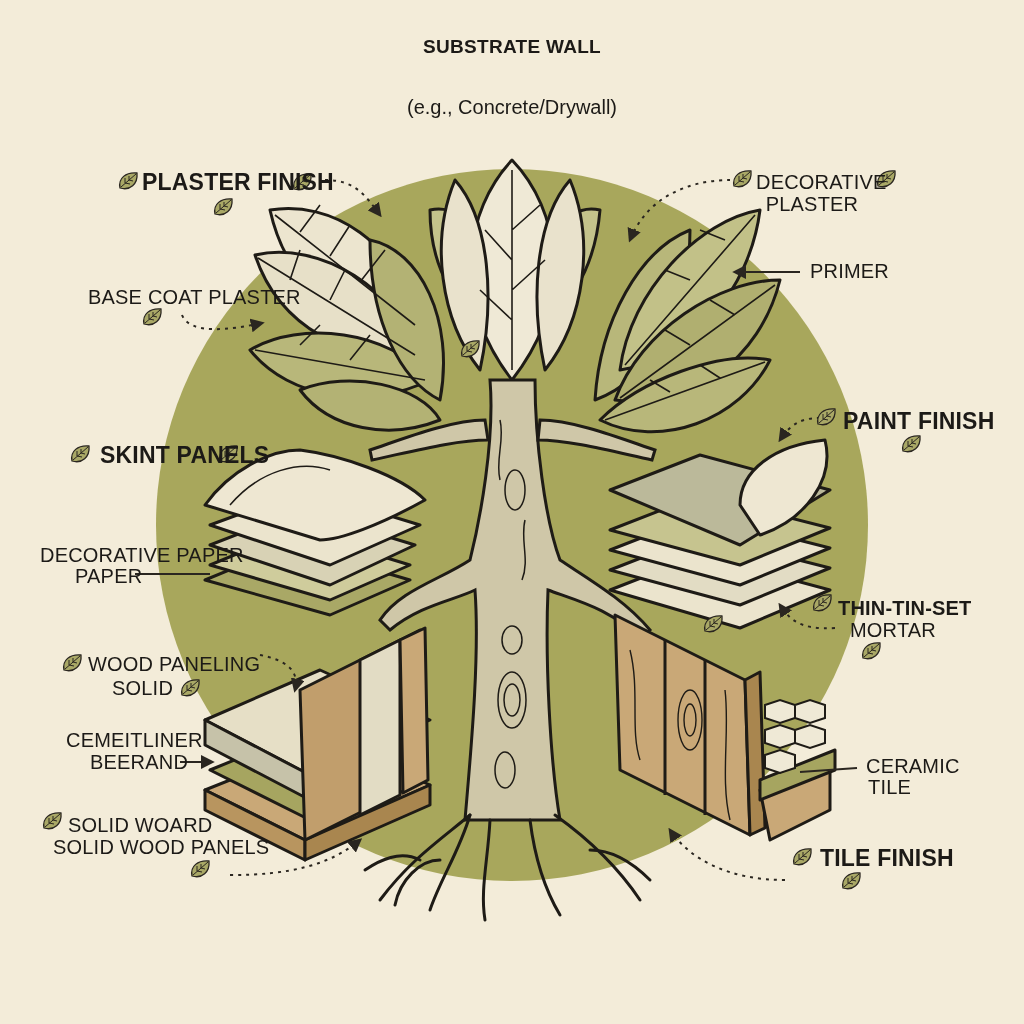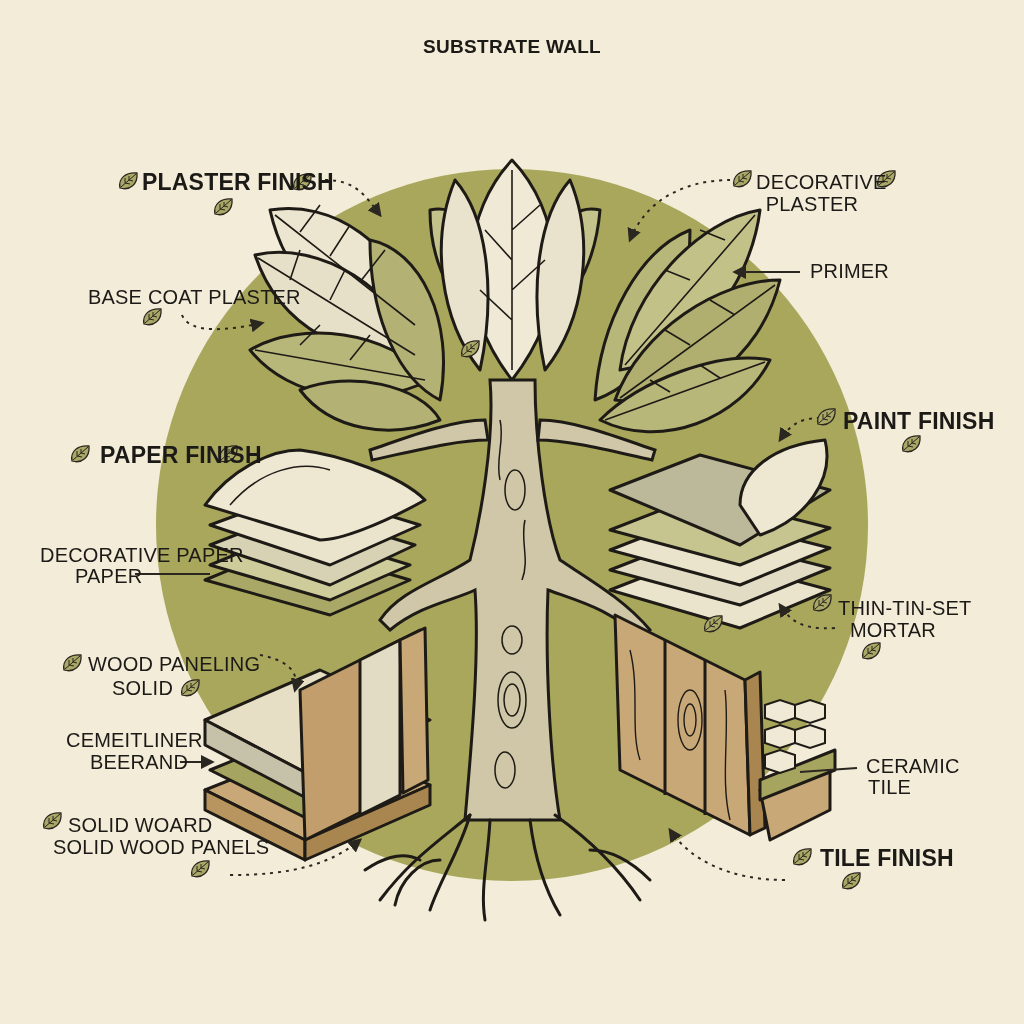--- a/index.html
+++ b/index.html
@@ -173,34 +173,35 @@
       <use href="#leafico" x="72" y="664"></use>
       <use href="#leafico" x="190" y="689"></use>
       <use href="#leafico" x="52" y="822"></use>
       <use href="#leafico" x="200" y="870"></use>
       <use href="#leafico" x="802" y="858"></use>
       <use href="#leafico" x="851" y="882"></use>
     </g>
   </svg>
 
   <div class="title-block t-sub">SUBSTRATE WALL</div>
+  <div class="title-block t-eg">(e.g., Concrete/Drywall)</div>
 
   <div class="lbl bold" style="left:142px;top:172px;">PLASTER FINISH</div>
   <div class="lbl" style="left:88px;top:287px;">BASE COAT PLASTER</div>
 
   <div class="lbl center" style="left:756px;top:172px;width:112px;">DECORATIVE</div>
   <div class="lbl center" style="left:756px;top:194px;width:112px;">PLASTER</div>
   <div class="lbl" style="left:810px;top:261px;">PRIMER</div>
 
-  <div class="lbl bold" style="left:100px;top:445px;">PAPER FINISH</div>
+  <div class="lbl bold" style="left:100px;top:445px;">SKINT PANELS</div>
   <div class="lbl" style="left:40px;top:545px;">DECORATIVE PAPER</div>
   <div class="lbl" style="left:75px;top:566px;">PAPER</div>
 
   <div class="lbl bold" style="left:843px;top:411px;">PAINT FINISH</div>
-  <div class="lbl" style="left:838px;top:598px;">THIN-TIN-SET</div>
+  <div class="lbl" style="left:838px;top:598px;font-weight:bold;">THIN-TIN-SET</div>
   <div class="lbl" style="left:850px;top:620px;">MORTAR</div>
 
   <div class="lbl" style="left:88px;top:654px;">WOOD PANELING</div>
   <div class="lbl" style="left:112px;top:678px;">SOLID</div>
   <div class="lbl" style="left:66px;top:730px;">CEMEITLINER</div>
   <div class="lbl" style="left:90px;top:752px;">BEERAND</div>
   <div class="lbl" style="left:68px;top:815px;">SOLID WOARD</div>
   <div class="lbl" style="left:53px;top:837px;">SOLID WOOD PANELS</div>
 
   <div class="lbl" style="left:866px;top:756px;">CERAMIC</div>

